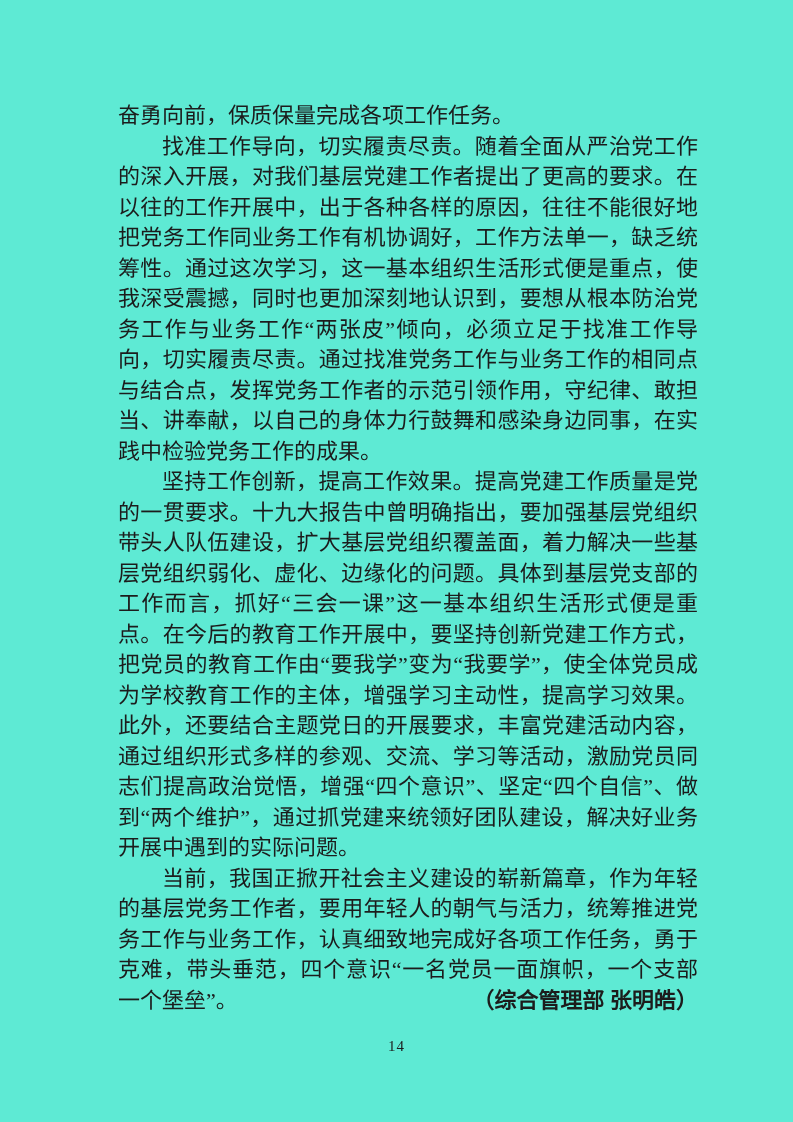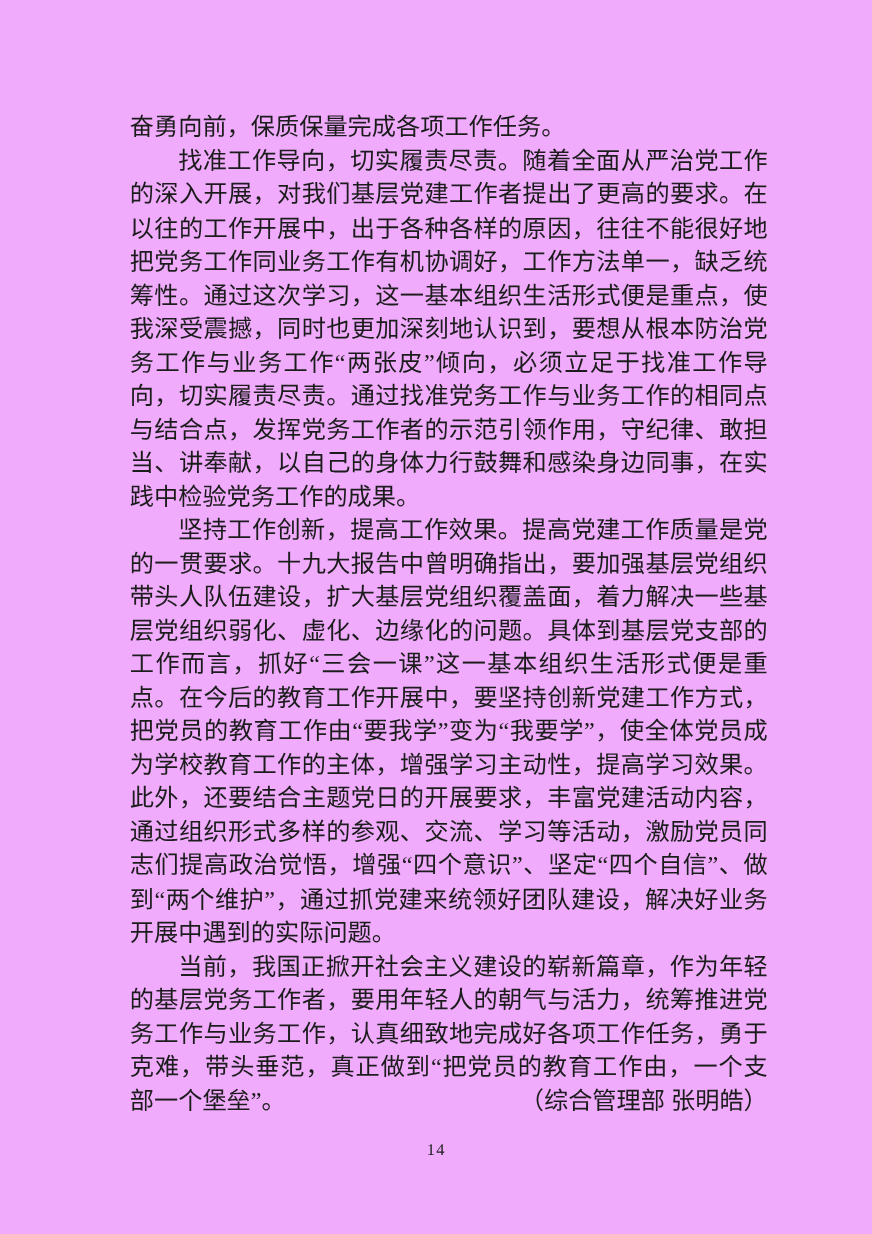--- a/index.html
+++ b/index.html
@@ -4,21 +4,21 @@
 <style>
   html, body {
     margin: 0;
     padding: 0;
     background: #ffffff;
   }
   .page {
     position: relative;
     width: 793px;
     height: 1122px;
-    background: #f0abfc;
+    background: #5eead4;
     overflow: hidden;
     font-family: "Liberation Serif", serif;
   }
   .content {
     position: absolute;
     left: 118px;
     top: 101px;
     width: 580px;
     font-size: 22px;
     line-height: 30.5px;
@@ -28,20 +28,21 @@
   }
   .content p {
     margin: 0;
     padding: 0;
   }
   .content p.indent {
     text-indent: 2em;
   }
   .attribution {
     float: right;
+    font-weight: bold;
   }
   .page-number {
     position: absolute;
     left: 0;
     top: 1038px;
     width: 100%;
     text-align: center;
     font-size: 15px;
     color: #1c1c1c;
     letter-spacing: 1px;
@@ -49,18 +50,18 @@
 </style>
 </head>
 <body>
 
 <div class="page">
   <div class="content">
     <p>奋勇向前，保质保量完成各项工作任务。</p>
     <p class="indent">找准工作导向，切实履责尽责。随着全面从严治党工作的深入开展，对我们基层党建工作者提出了更高的要求。在以往的工作开展中，出于各种各样的原因，往往不能很好地把党务工作同业务工作有机协调好，工作方法单一，缺乏统筹性。通过这次学习，这一基本组织生活形式便是重点，使我深受震撼，同时也更加深刻地认识到，要想从根本防治党务工作与业务工作“两张皮”倾向，必须立足于找准工作导向，切实履责尽责。通过找准党务工作与业务工作的相同点与结合点，发挥党务工作者的示范引领作用，守纪律、敢担当、讲奉献，以自己的身体力行鼓舞和感染身边同事，在实践中检验党务工作的成果。</p>
     <p class="indent">坚持工作创新，提高工作效果。提高党建工作质量是党的一贯要求。十九大报告中曾明确指出，要加强基层党组织带头人队伍建设，扩大基层党组织覆盖面，着力解决一些基层党组织弱化、虚化、边缘化的问题。具体到基层党支部的工作而言，抓好“三会一课”这一基本组织生活形式便是重点。在今后的教育工作开展中，要坚持创新党建工作方式，把党员的教育工作由“要我学”变为“我要学”，使全体党员成为学校教育工作的主体，增强学习主动性，提高学习效果。此外，还要结合主题党日的开展要求，丰富党建活动内容，通过组织形式多样的参观、交流、学习等活动，激励党员同志们提高政治觉悟，增强“四个意识”、坚定“四个自信”、做到“两个维护”，通过抓党建来统领好团队建设，解决好业务开展中遇到的实际问题。</p>
     <p class="indent">
-      <span>当前，我国正掀开社会主义建设的崭新篇章，作为年轻的基层党务工作者，要用年轻人的朝气与活力，统筹推进党务工作与业务工作，认真细致地完成好各项工作任务，勇于克难，带头垂范，真正做到“把党员的教育工作由，一个支部一个堡垒”。</span>
+      <span>当前，我国正掀开社会主义建设的崭新篇章，作为年轻的基层党务工作者，要用年轻人的朝气与活力，统筹推进党务工作与业务工作，认真细致地完成好各项工作任务，勇于克难，带头垂范，四个意识“一名党员一面旗帜，一个支部一个堡垒”。</span>
       <span class="attribution">（综合管理部 张明皓）</span>
     </p>
   </div>
   <div class="page-number">14</div>
 </div>
 
 </body></html>

